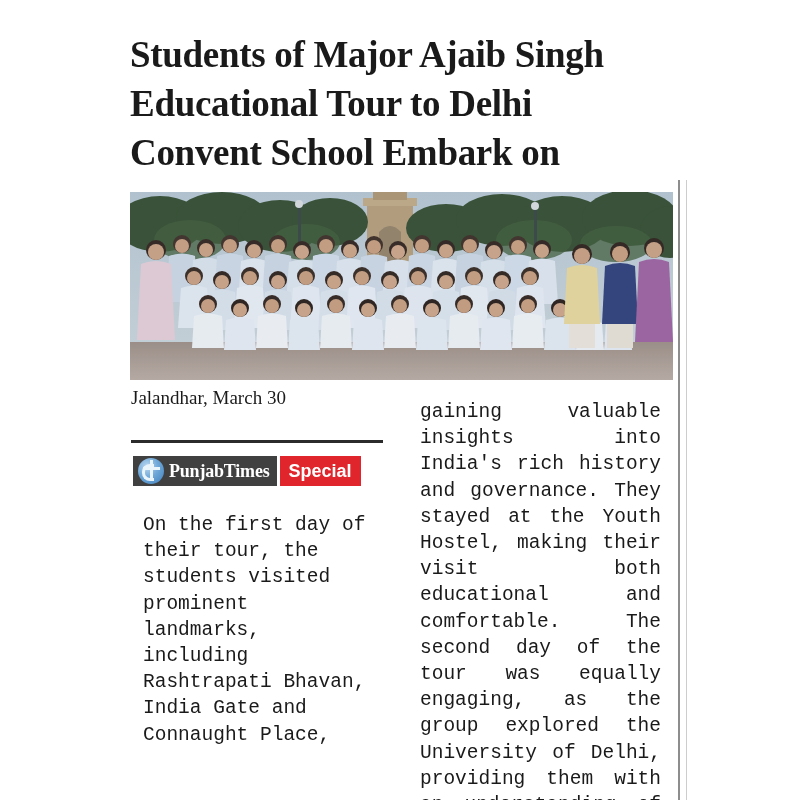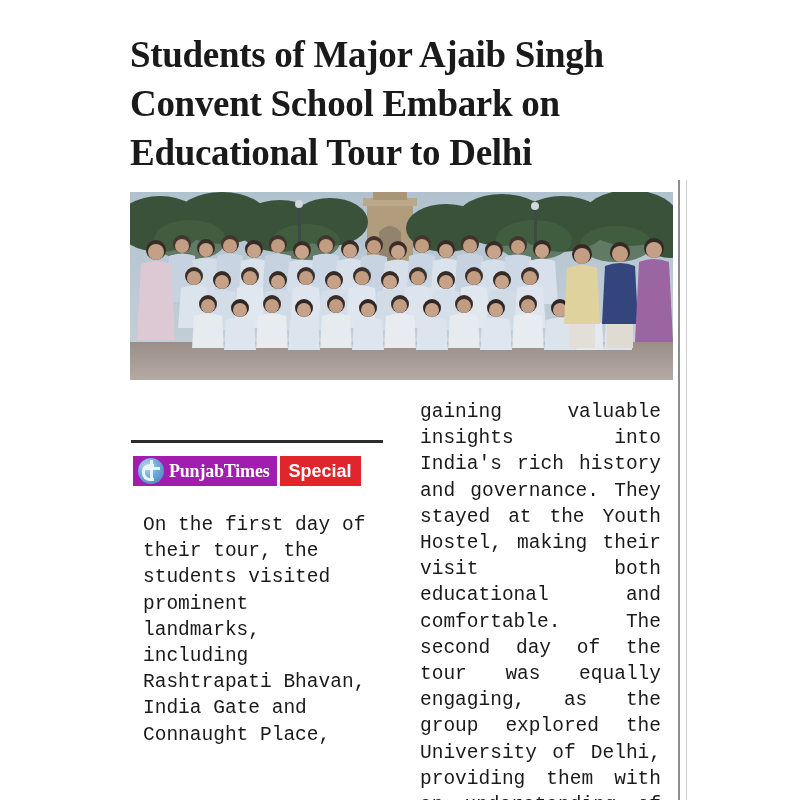--- a/index.html
+++ b/index.html
@@ -92,21 +92,21 @@
   
   .badge {
     position: absolute;
     left: 133px;
     top: 448px;
     height: 30px;
     display: flex;
     align-items: stretch;
   }
   .badge-blue {
-    background: #a21caf;
+    background: #404040;
     display: flex;
     align-items: center;
     padding: 0 7px 0 4px;
     position: relative;
   }
   .badge-logo {
     width: 28px;
     height: 28px;
     position: relative;
     flex: none;
@@ -188,22 +188,22 @@
   .col p.last-para { text-align: justify; }
   .col p.last-para:last-child { text-align: left; }
 </style>
 </head>
 <body>
 
 <div class="clipping">
 
   <div class="headline">
     <span class="hl-line">Students of Major Ajaib Singh</span>
+    <span class="hl-line">Educational Tour to Delhi</span>
     <span class="hl-line">Convent School Embark on</span>
-    <span class="hl-line">Educational Tour to Delhi</span>
   </div>
 
   <div class="photo">
     <svg width="543" height="188" viewBox="0 0 543 188" xmlns="http://www.w3.org/2000/svg">
       <defs>
         <linearGradient id="skyg" x1="0" y1="0" x2="0" y2="1">
           <stop offset="0%" stop-color="#b5c6d2"></stop>
           <stop offset="100%" stop-color="#cdd8dd"></stop>
         </linearGradient>
         <linearGradient id="groundg" x1="0" y1="0" x2="0" y2="1">
@@ -494,20 +494,21 @@
         <circle cx="0" cy="0" r="10" fill="#2a1c15"></circle>
         <circle cx="0" cy="2" r="8" fill="#caa182"></circle>
         <path d="M-15 14 q15 -6 30 0 l4 80 h-38 z" fill="#9b5fa0"></path>
       </g>
 
       <rect x="0" y="0" width="543" height="188" fill="#8fa0ae" opacity="0.10"></rect>
     </svg>
   </div>
 
   <div class="byline">
+    <span>Jalandhar, March 30</span>
   </div>
 
   <div class="byline-rule"></div>
 
   <div class="badge">
     <div class="badge-blue">
       <div class="badge-logo">
         <div class="globe"></div>
         <div class="mono-c"></div>
         <div class="mono-v"></div>

